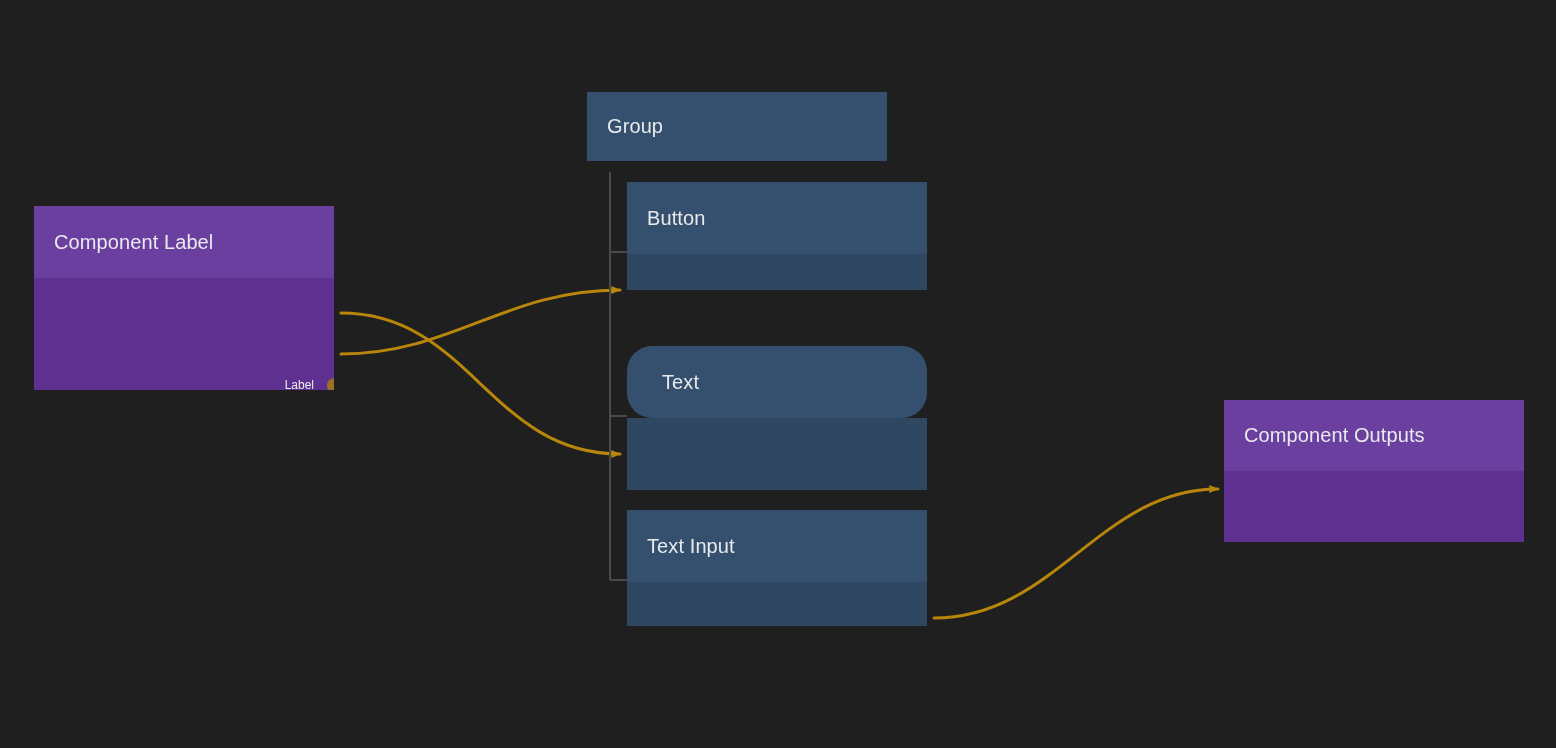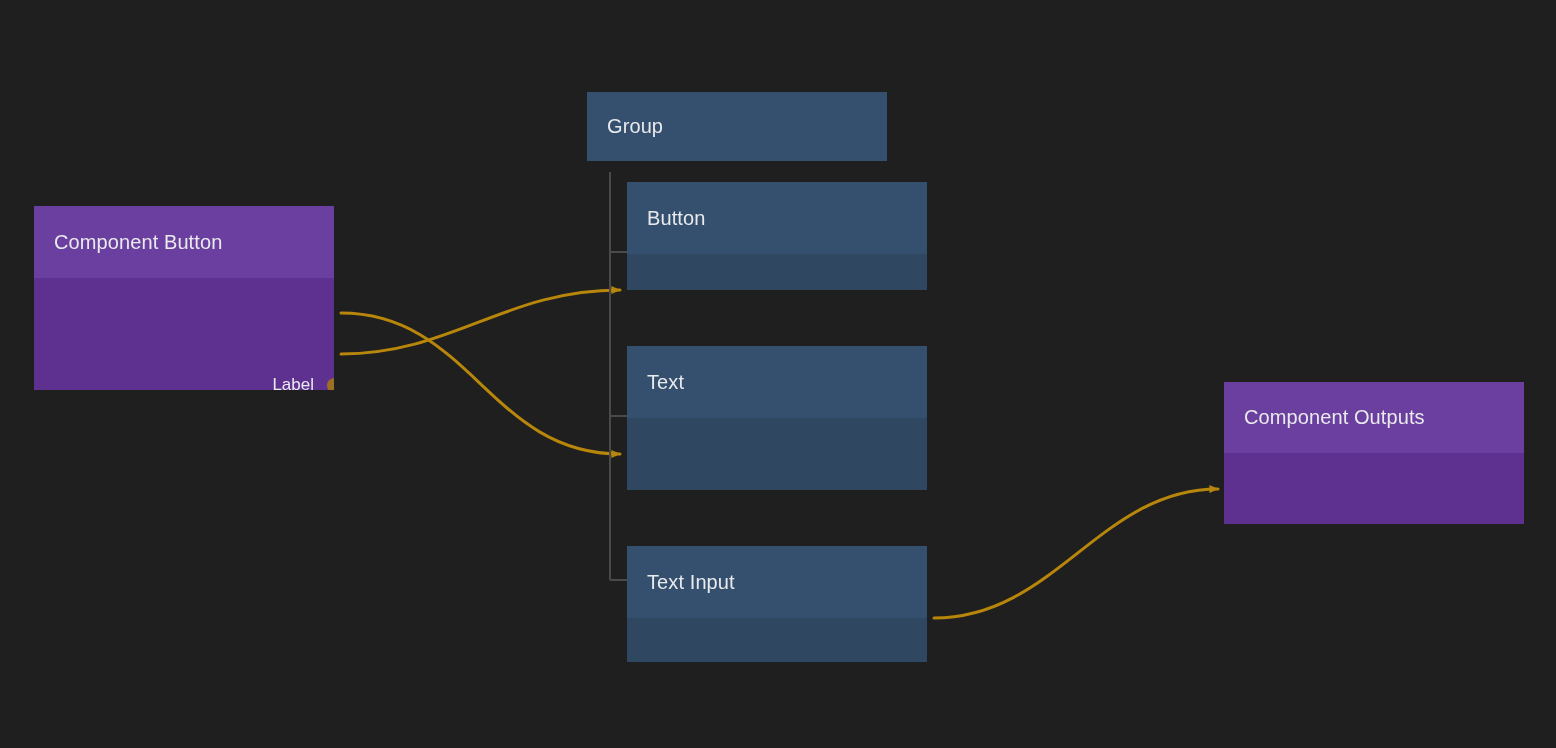--- a/index.html
+++ b/index.html
@@ -49,21 +49,21 @@
     align-items: center;
     font-size: 20px;
     letter-spacing: .1px;
     color: #e9eaec;
   }
   .node-body { width: 100%; }
   .row {
     display: flex;
     align-items: center;
     position: relative;
-    font-size: 17px;
+    font-size: 12px;
     color: #e9eaec;
   }
   .row-label { white-space: nowrap; }
   .row.out { justify-content: flex-end; }
 
   
   .node.purple .node-header { background: #6b3fa0; }
   .node.purple .node-body   { background: #5e3191; }
   
   .node.blue .node-header { background: #34506e; }
@@ -102,21 +102,21 @@
         <path d="M 610,172 L 610,580" stroke="#4a4a4a" stroke-width="2" fill="none"></path>
         <path d="M 610,252 L 627,252" stroke="#4a4a4a" stroke-width="2" fill="none"></path>
         <path d="M 610,416 L 627,416" stroke="#4a4a4a" stroke-width="2" fill="none"></path>
         <path d="M 610,580 L 627,580" stroke="#4a4a4a" stroke-width="2" fill="none"></path>
       </g>
   </svg>
 
   <div id="nodes-root">
       <div class="node purple" style="left: 34px; top: 206px; width: 300px; height: 184px;">
         <div class="node-inner" style="height: 184px;">
-          <div class="node-header" style="height: 72px; background: rgb(107, 63, 160); padding-left: 20px;">Component Button</div>
+          <div class="node-header" style="height: 72px; background: rgb(107, 63, 160); padding-left: 20px;">Component Label</div>
           <div class="node-body" style="height: 112px; background: rgb(94, 49, 145); position: relative;">
             <div class="row out" style="position: absolute; left: 0px; width: 300px; height: 34px; top: 90px; padding: 0px 20px 0px 0px;">
               <span class="row-label">Label</span>
               <span class="port right" style="top: 9.5px; background: rgb(156, 112, 34);"></span>
             </div>
           </div>
         </div>
       </div>
       <div class="node blue" style="left: 587px; top: 92px; width: 300px; height: 69px;">
         <div class="node-inner" style="height: 69px;">
@@ -125,31 +125,31 @@
         </div>
       </div>
       <div class="node blue" style="left: 627px; top: 182px; width: 300px; height: 144px;">
         <div class="node-inner" style="height: 108px;">
           <div class="node-header" style="height: 72px; background: rgb(52, 80, 110); padding-left: 20px;">Button</div>
           <div class="node-body" style="height: 72px; background: rgb(47, 71, 96); position: relative;"></div>
         </div>
       </div>
       <div class="node blue" style="left: 627px; top: 346px; width: 300px; height: 144px;">
         <div class="node-inner" style="height: 144px;">
-          <div class="node-header" style="height: 72px; background: rgb(52, 80, 110); padding-left: 20px;">Text</div>
+          <div class="node-header" style="height: 72px; background: rgb(52, 80, 110); padding-left: 35px; border-radius: 25px;">Text</div>
           <div class="node-body" style="height: 72px; background: rgb(47, 71, 96); position: relative;"></div>
         </div>
       </div>
       <div class="node blue" style="left: 627px; top: 510px; width: 300px; height: 144px;">
-        <div class="node-inner" style="height: 116px; margin-top: 36px;">
+        <div class="node-inner" style="height: 116px;">
           <div class="node-header" style="height: 72px; background: rgb(52, 80, 110); padding-left: 20px;">Text Input</div>
           <div class="node-body" style="height: 72px; background: rgb(47, 71, 96); position: relative;"></div>
         </div>
       </div>
       <div class="node purple" style="left: 1224px; top: 382px; width: 300px; height: 142px;">
-        <div class="node-inner" style="height: 142px;">
+        <div class="node-inner" style="height: 142px; margin-top: 18px;">
           <div class="node-header" style="height: 71px; background: rgb(107, 63, 160); padding-left: 20px;">Component Outputs</div>
           <div class="node-body" style="height: 71px; background: rgb(94, 49, 145); position: relative;"></div>
         </div>
       </div>
     </div>
 
 </div>
 
 </body></html>

